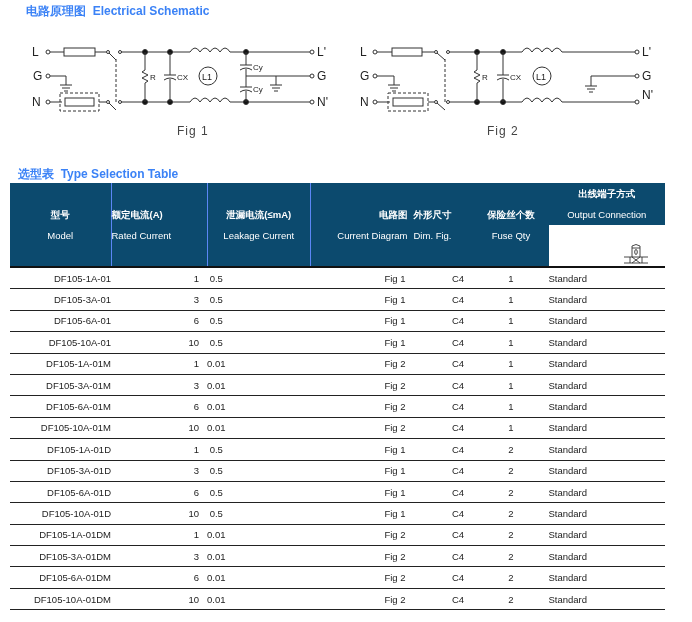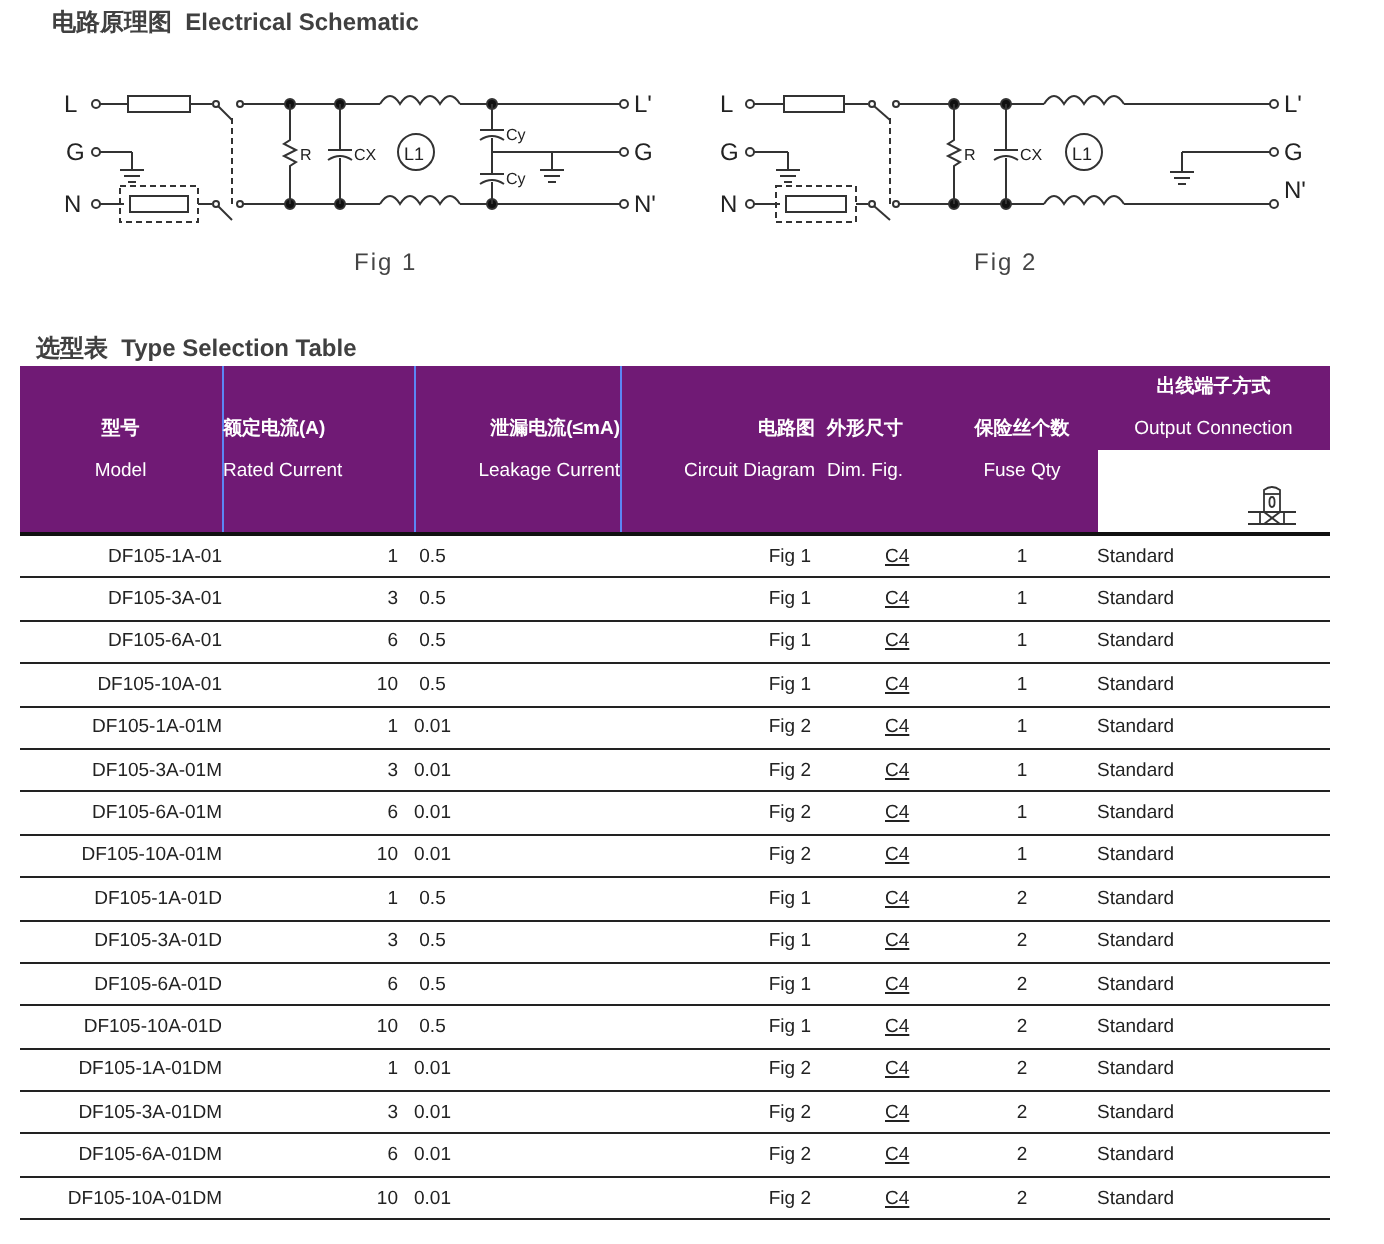--- a/index.html
+++ b/index.html
@@ -1,47 +1,47 @@
 <!DOCTYPE html>
 <html><head>
 <meta charset="utf-8">
 <style>
   html, body { margin: 0; padding: 0; background: #ffffff; }
   body { width: 692px; height: 622px; position: relative; overflow: hidden;
          font-family: "Liberation Sans", "DejaVu Sans", sans-serif; color: #111; }
-  .section-title { position: absolute; left: 26px; font-size: 12px; font-weight: bold; color: #404040; }
+  .section-title { position: absolute; left: 26px; font-size: 12px; font-weight: bold; color: #3b82f6; }
   #title1 { top: 3px; }
   #title2 { top: 166px; left: 18px; }
   .schem { position: absolute; top: 35px; }
   #fig1 { left: 20px; width: 320px; height: 110px; }
   #fig2 { left: 350px; width: 330px; height: 110px; }
   .fig-caption { position: absolute; font-size: 12px; color: #444; letter-spacing: 1px; }
   #cap1 { left: 177px; top: 124px; }
   #cap2 { left: 487px; top: 124px; }
 
   table.sel { position: absolute; left: 10px; top: 183px; width: 655px; border-collapse: collapse; font-size: 9.5px; }
-  table.sel th { background: #701a75; color: #fff; font-weight: normal; padding: 0; }
+  table.sel th { background: #0c4a6e; color: #fff; font-weight: normal; padding: 0; }
   table.sel .hdr-cell { height: 83px; border-right: 1px solid #5b86f5; vertical-align: middle; line-height: 21px; margin-top: 40px; }
   table.sel .hdr-cell:last-of-type { border-right: none; }
   .hcn { font-weight: bold; }
   table.sel .oc-top { height: 42px; vertical-align: middle; line-height: 21px; }
   table.sel .oc-bot { background: #fff; height: 41px; text-align: right; padding-right: 16px; vertical-align: bottom; }
   table.sel tr.hdr-row2 th { border-bottom: none; }
   table.sel thead { border-bottom: 2px solid #111; }
   table.sel td { height: 20.4px; border-bottom: 1.5px solid #222; color: #222; padding: 0; }
   .c-model { text-align: right; padding-left: 6px !important; width: 95px; }
   .c-rated { text-align: right; padding-right: 8px !important; width: 88px; }
   .c-leak { text-align: center; padding-right: 85px !important; width: 18px; }
   .c-circ { text-align: right; padding-right: 8px !important; width: 95px; }
-  .c-dim { text-align: left; padding-left: 29px !important; width: 31px; text-decoration: underline; }
+  .c-dim { text-align: center; padding-left: 29px !important; width: 31px; }
   .c-fuse { text-align: center; width: 75px; }
   .c-out { padding-right: 9px !important; }
   .hc-model { text-align: center; width: 95px; }
   .hc-rated { text-align: left; padding-right: 8px !important; }
-  .hc-leak { text-align: right; }
+  .hc-leak { text-align: center; }
   .hc-circ { text-align: right; padding-right: 6px !important; }
   .hc-dim { text-align: left; }
   .hc-fuse { text-align: center; }
 </style>
 </head>
 <body>
 
 <div id="title1" class="section-title">
   <span>电路原理图</span>&nbsp;
   <span>Electrical Schematic</span>
@@ -198,21 +198,21 @@
       <th rowspan="2" class="hdr-cell hc-rated">
         <div class="hcn">额定电流(A)</div>
           <div>Rated Current</div>
       </th>
       <th rowspan="2" class="hdr-cell hc-leak">
         <div class="hcn">泄漏电流(≤mA)</div>
           <div>Leakage Current</div>
       </th>
       <th rowspan="2" class="hdr-cell hc-circ" style="border-right:none">
         <div class="hcn">电路图</div>
-          <div>Circuit Diagram</div>
+          <div>Current Diagram</div>
       </th>
       <th rowspan="2" class="hdr-cell hc-dim" style="border-right:none">
         <div class="hcn">外形尺寸</div>
           <div>Dim. Fig.</div>
       </th>
       <th rowspan="2" class="hdr-cell hc-fuse" style="border-right:none">
         <div class="hcn">保险丝个数</div>
           <div>Fuse Qty</div>
       </th>
       <th class="oc-top">

